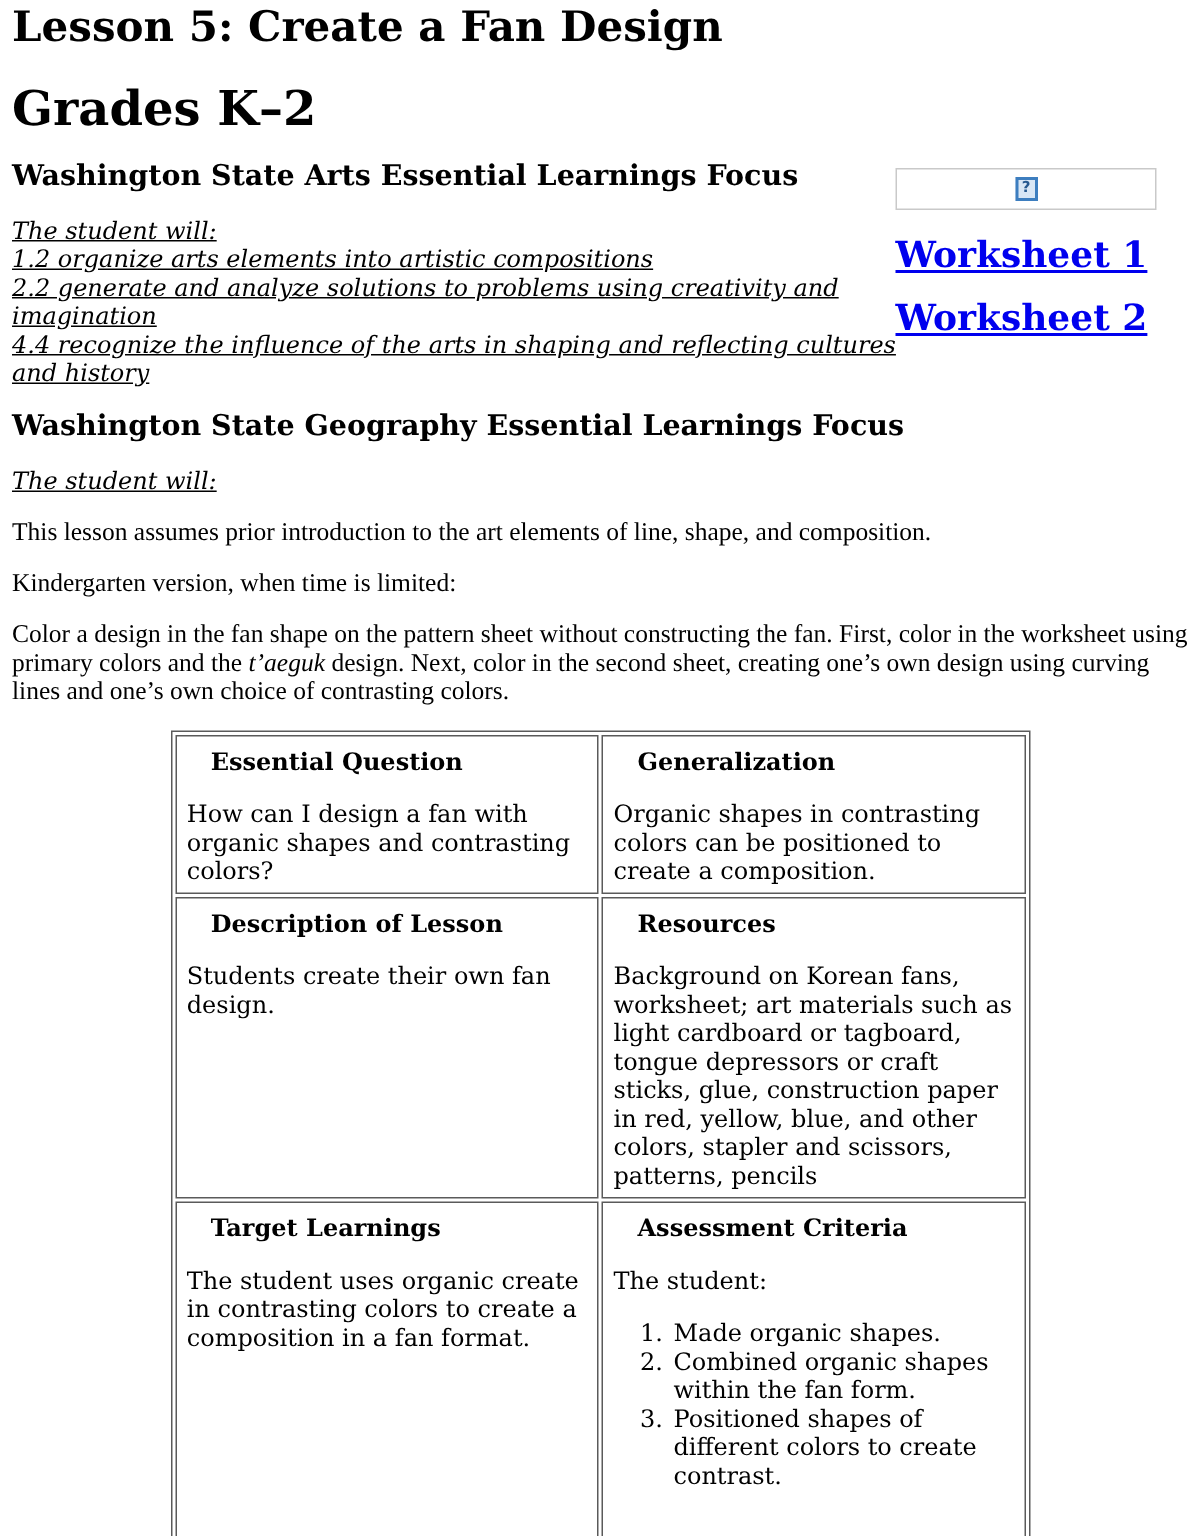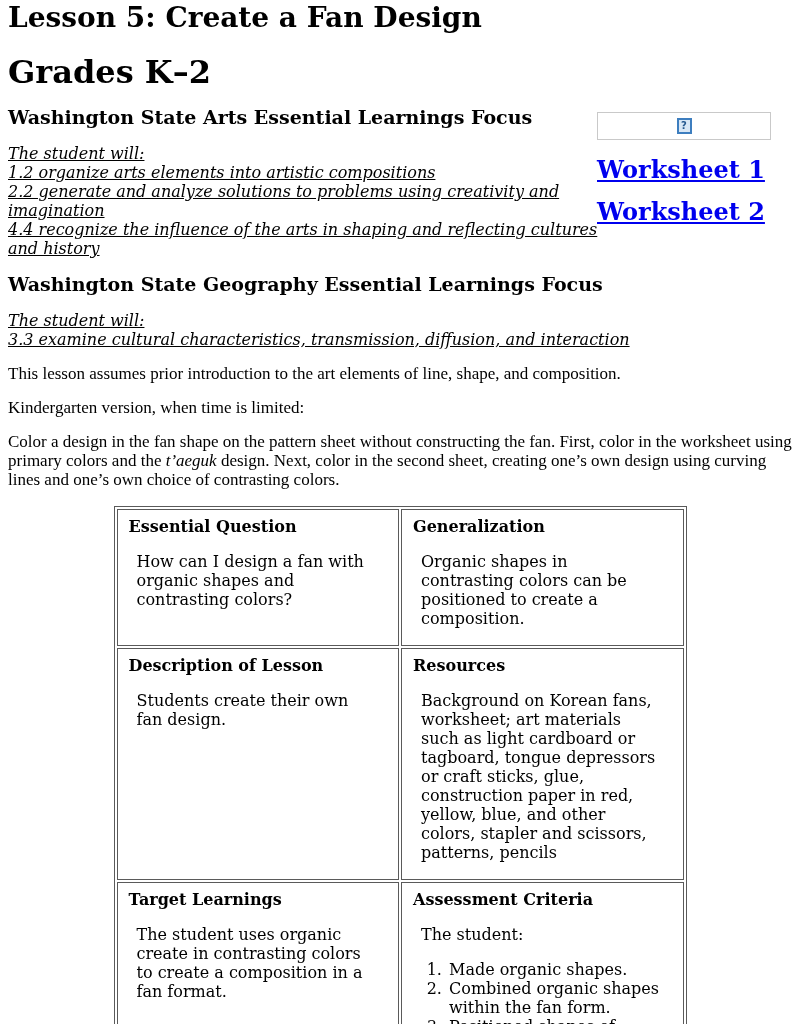--- a/index.html
+++ b/index.html
@@ -75,22 +75,22 @@
     border: 1px solid #5a5a5a;
     font-family: "DejaVu Serif", serif;
     font-size: 16px; line-height: 19px;
   }
   table.lesson td {
     border: 1px solid #5a5a5a;
     vertical-align: top;
     width: 50%;
     padding: 5px 7px;
   }
-  .cell-heading { font-weight: bold; margin: 2px 4px 16px; }
-  .cell-body { margin: 12px; }
+  .cell-heading { font-weight: bold; margin: 2px 16px 16px; }
+  .cell-body { margin: 0; }
   .row3-min { min-height: 238px; }
   ol.criteria { margin: 16px 0 0; padding-left: 38px; }
   ol.criteria li { padding-left: 2px; }
 </style>
 </head>
 <body>
 
 <h1 class="page-title">Lesson 5: Create a Fan Design</h1>
 
 <h2 class="grades">Grades K–2</h2>
@@ -107,21 +107,20 @@
 
     <div>4.4 recognize the influence of the arts in shaping and reflecting cultures and history</div>
   </div>
 
 <h3 class="section-heading">Washington State Geography Essential Learnings Focus</h3>
 
 <div class="focus">
 
     <div>The student will:</div>
 
-    <div>3.3 examine cultural characteristics, transmission, diffusion, and interaction</div>
   </div>
 
 <p class="body-text">This lesson assumes prior introduction to the art elements of line, shape, and composition.</p>
 
 <p class="body-text">Kindergarten version, when time is limited:</p>
 
 <p class="body-text"><span>Color a design in the fan shape on the pattern sheet without constructing the fan. First, color in the worksheet using primary colors and the </span><i>t’aeguk</i><span> design. Next, color in the second sheet, creating one’s own design using curving lines and one’s own choice of contrasting colors.</span></p>
 
 <div class="side-col">
   <div class="img-box">

